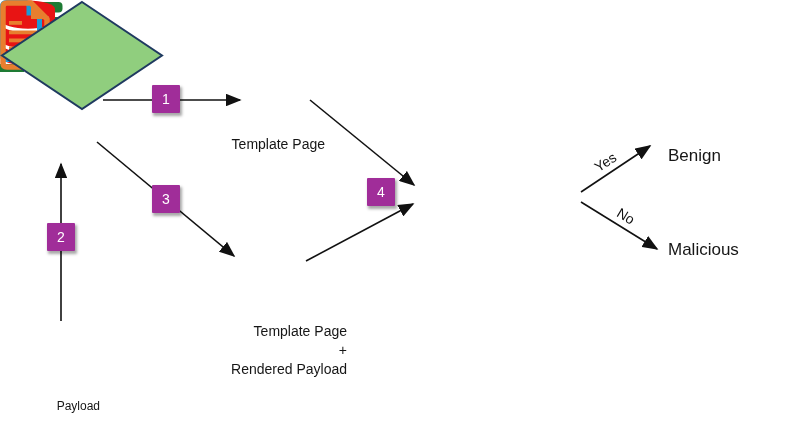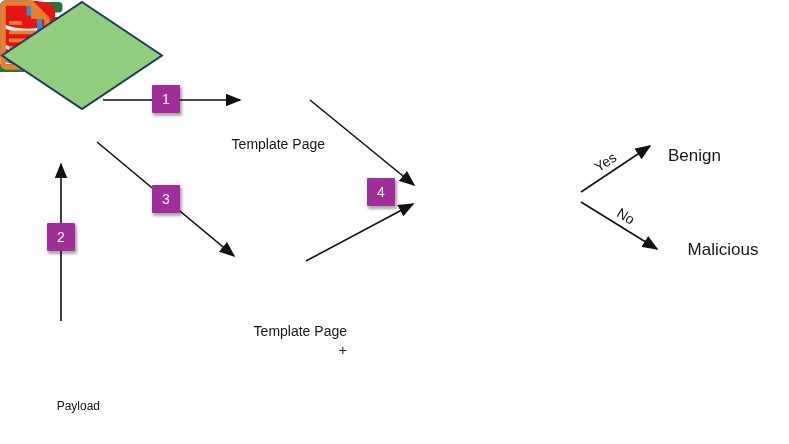--- a/index.html
+++ b/index.html
@@ -12,21 +12,21 @@
   
   .edge { stroke:#111111; stroke-width:1.6; fill:none; }
 
   
   .label { position:absolute; color:#161616; text-align:right; }
   .web-server-label   { left:13px;  top:45px;  width:100px; font-size:14px; }
   .template-page-label{ left:205px; top:136px; width:120px; font-size:14px; }
   .rendered-label     { left:187px; top:322px; width:160px; font-size:14px; line-height:19px; }
   .payload-label      { left:20px;  top:399px; width:80px;  font-size:12px; }
   .benign-label       { left:668px; top:125px; width:90px;  font-size:17px; text-align:left;margin-top:21px; }
-  .malicious-label    { left:668px; top:240px; width:110px; font-size:17px; text-align:center; }
+  .malicious-label    { left:668px; top:240px; width:110px; font-size:17px; text-align:left; }
   .yes-label { position:absolute; left:594px; top:154px; font-size:14px; transform:rotate(-33deg); }
   .no-label  { position:absolute; left:617px; top:208px; font-size:14px; transform:rotate(31deg); }
 
   
   .step {
     position:absolute; width:28px; height:28px;
     background:var(--step-purple, #A02D99);
     color:#ffffff; font-size:14px;
     display:flex; align-items:center; justify-content:center;
     box-shadow:1.5px 2.5px 3px rgba(0,0,0,0.35);
@@ -123,20 +123,21 @@
     <polygon class="orange-fill" points="31,3 47,19 31,19"></polygon>
     <rect class="orange-fill" x="9" y="21" width="13" height="3.8"></rect>
     <rect class="orange-fill" x="9" y="30.5" width="30" height="3.8"></rect>
     <rect class="orange-fill" x="9" y="38.5" width="30" height="3.8"></rect>
     <rect class="orange-fill" x="9" y="46.5" width="30" height="3.8"></rect>
     <rect class="orange-fill" x="9" y="54.5" width="30" height="3.8"></rect>
   </svg>
   <div class="label rendered-label">
     <div>Template Page</div>
     <div>+</div>
+    <div>Rendered Payload</div>
   </div>
 
   <div class="step step-1">
       <span>1</span>
     </div>
   <div class="step step-2">
       <span>2</span>
     </div>
   <div class="step step-3">
       <span>3</span>

